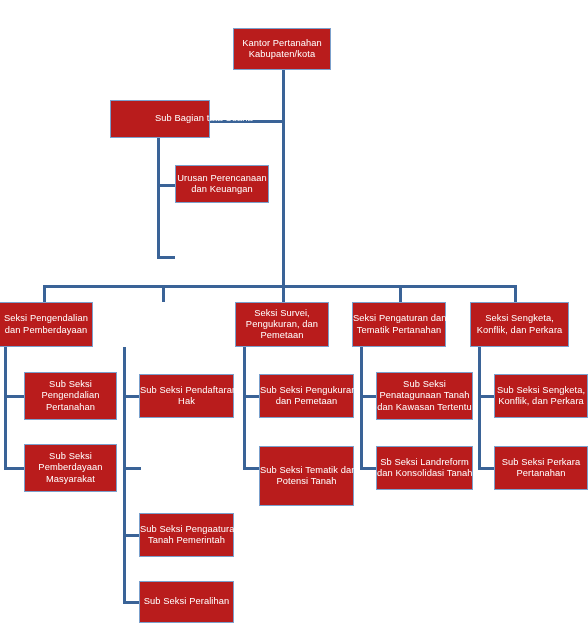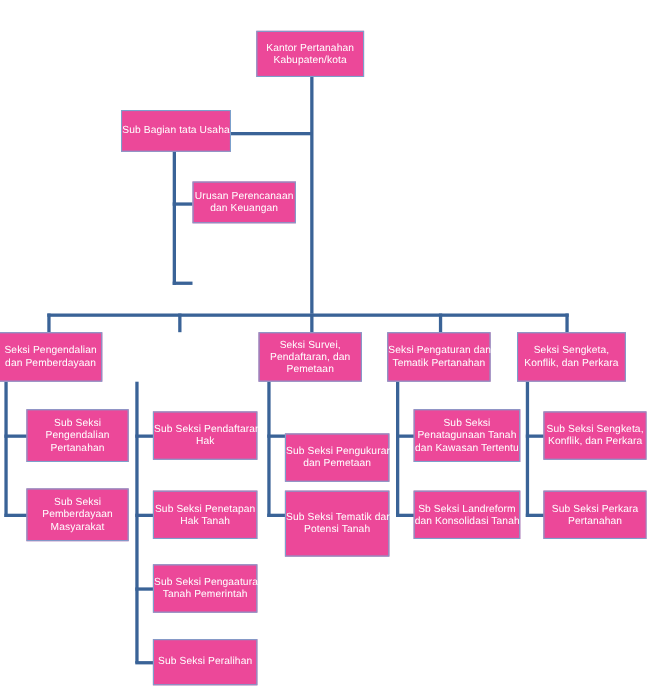--- a/index.html
+++ b/index.html
@@ -13,21 +13,21 @@
   #chart-canvas {
     position: relative;
     width: 588px;
     height: 630px;
     background: #ffffff;
     overflow: hidden;
   }
   .node {
     position: absolute;
     box-sizing: border-box;
-    background: #ec4899;
+    background: #b91c1c;
     border: 1px solid #7ba0cc;
     color: #ffffff;
     display: flex;
     align-items: center;
     justify-content: center;
     text-align: center;
     line-height: 1.22;
     font-size: 9.3px;
     letter-spacing: 0.1px;
     white-space: nowrap;
@@ -90,21 +90,21 @@
   <div class="conn h" style="left:478px; top:395px; width:18px;"></div>
   <div class="conn h" style="left:478px; top:467px; width:18px;"></div>
 
   <div class="node" style="left:233px; top:28px; width:98px; height:42px;">
     <span class="label">
       <span>Kantor Pertanahan</span><br>
       <span>Kabupaten/kota</span>
     </span>
   </div>
 
-  <div class="node" style="left:110px; top:100px; width:100px; height:38px;">
+  <div class="node" style="left:110px; top:100px; width:100px; height:38px;padding-left:44px;">
     <span class="label">
       <span>Sub Bagian tata Usaha</span>
     </span>
   </div>
 
   <div class="node" style="left:175px; top:165px; width:94px; height:38px;">
     <span class="label">
       <span>Urusan Perencanaan</span><br>
       <span>dan Keuangan</span>
     </span>
@@ -115,21 +115,21 @@
     <span class="label">
       <span>Seksi Pengendalian</span><br>
       <span>dan Pemberdayaan</span>
     </span>
   </div>
 
 
   <div class="node" style="left:235px; top:302px; width:94px; height:45px;">
     <span class="label">
       <span>Seksi Survei,</span><br>
-      <span>Pendaftaran, dan</span><br>
+      <span>Pengukuran, dan</span><br>
       <span>Pemetaan</span>
     </span>
   </div>
 
   <div class="node" style="left:352px; top:302px; width:94px; height:45px;">
     <span class="label">
       <span>Seksi Pengaturan dan</span><br>
       <span>Tematik Pertanahan</span>
     </span>
   </div>
@@ -157,41 +157,35 @@
     </span>
   </div>
 
   <div class="node" style="left:139px; top:374px; width:95px; height:44px;">
     <span class="label">
       <span>Sub Seksi Pendaftaran</span><br>
       <span>Hak</span>
     </span>
   </div>
 
-  <div class="node" style="left:139px; top:446px; width:95px; height:44px;">
-    <span class="label">
-      <span>Sub Seksi Penetapan</span><br>
-      <span>Hak Tanah</span>
-    </span>
-  </div>
 
   <div class="node" style="left:139px; top:581px; width:95px; height:42px;">
     <span class="label">
       <span>Sub Seksi Peralihan</span>
     </span>
   </div>
 
   <div class="node" style="left:139px; top:513px; width:95px; height:44px;">
     <span class="label">
       <span>Sub Seksi Pengaaturan</span><br>
       <span>Tanah Pemerintah</span>
     </span>
   </div>
 
-  <div class="node" style="left:259px; top:374px; width:95px; height:44px;margin-top:20px;">
+  <div class="node" style="left:259px; top:374px; width:95px; height:44px;">
     <span class="label">
       <span>Sub Seksi Pengukuran</span><br>
       <span>dan Pemetaan</span>
     </span>
   </div>
 
   <div class="node" style="left:259px; top:446px; width:95px; height:60px;">
     <span class="label">
       <span>Sub Seksi Tematik dan</span><br>
       <span>Potensi Tanah</span>

